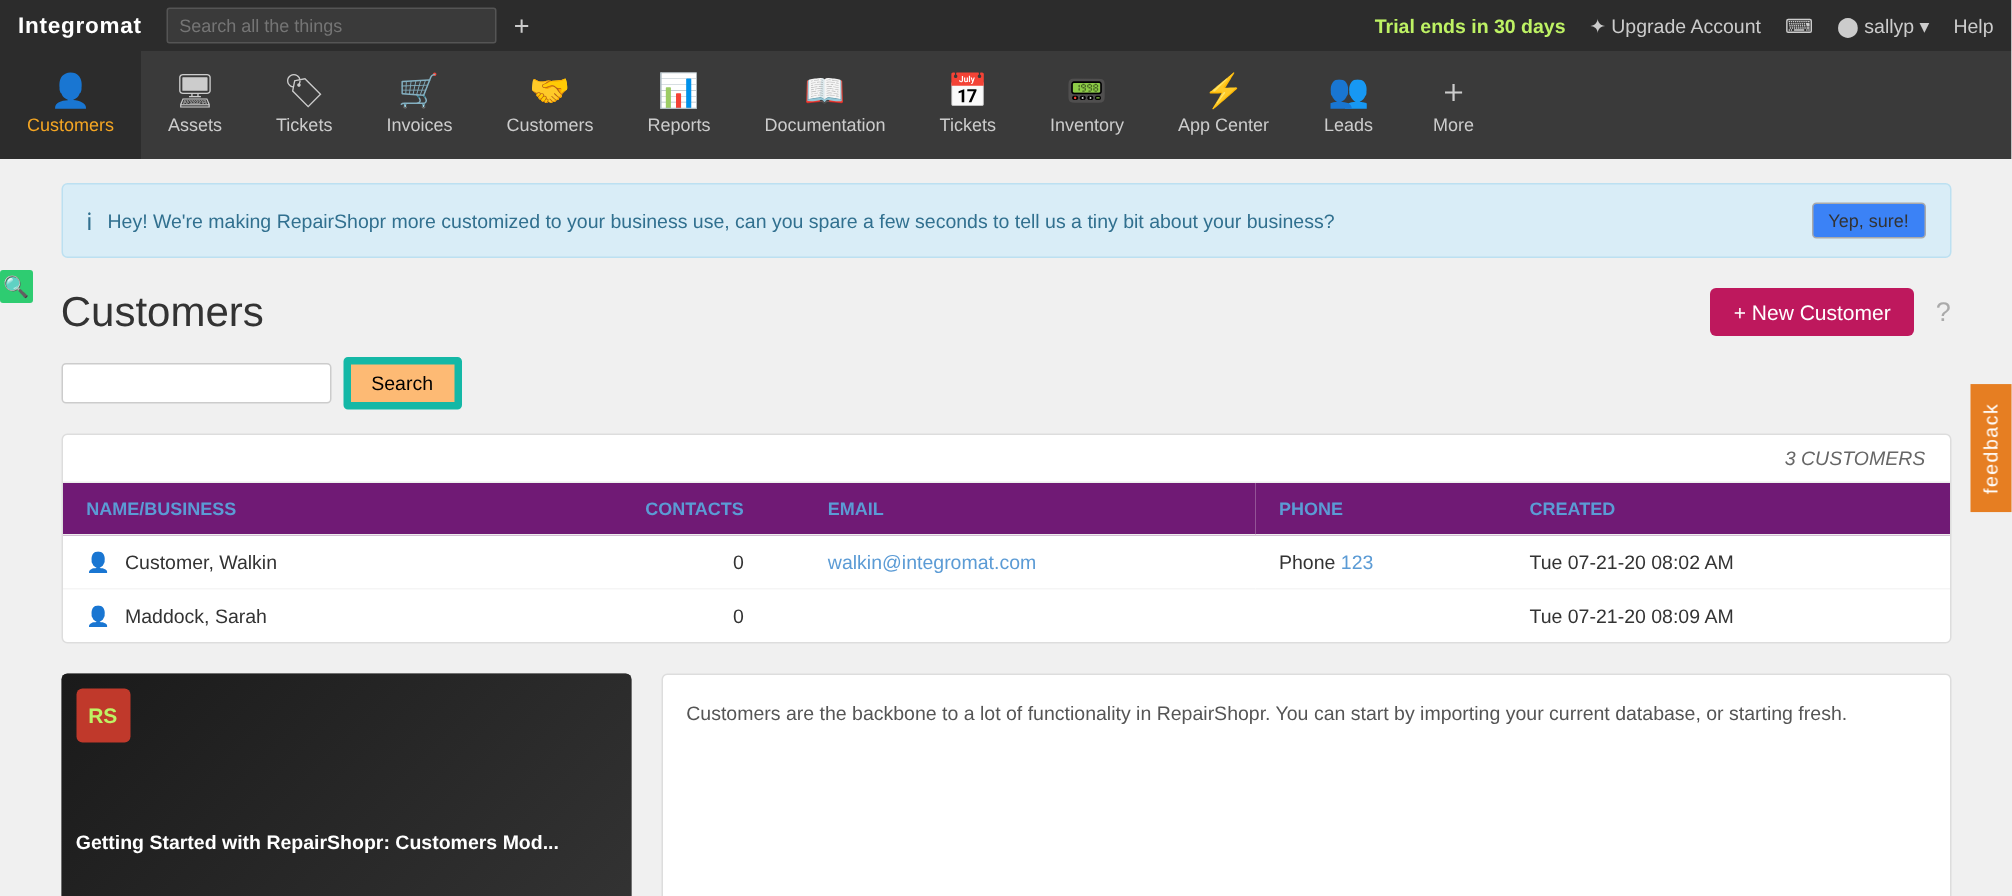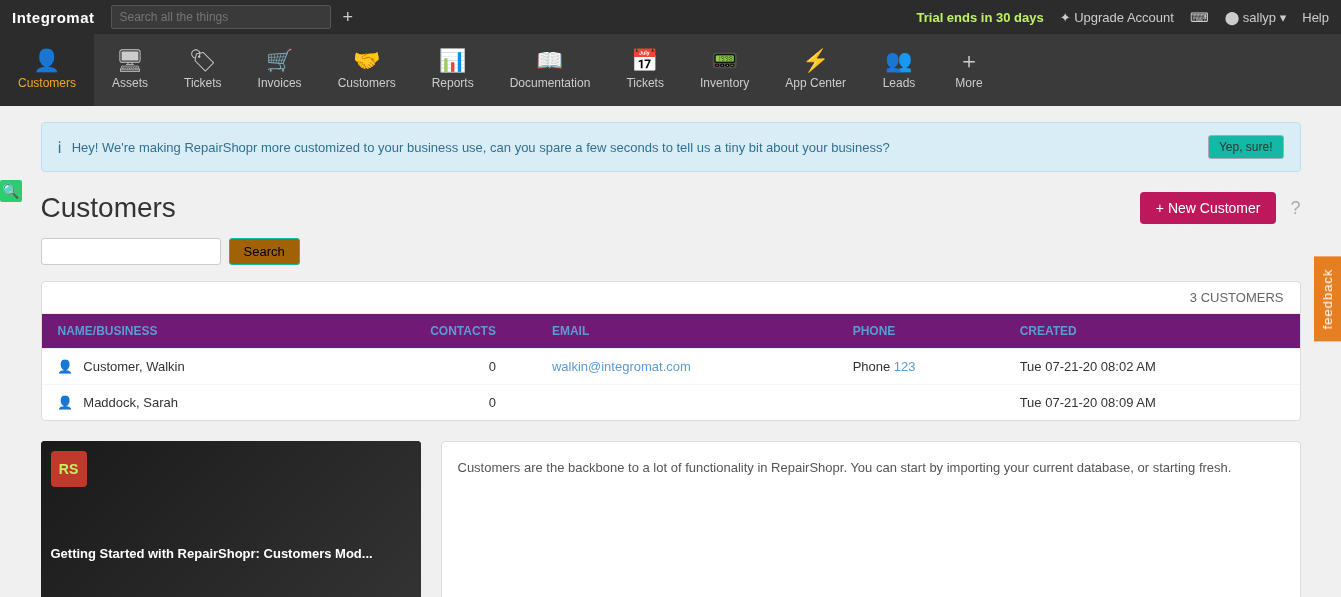--- a/index.html
+++ b/index.html
@@ -157,21 +157,21 @@
       font-size: 13px;
       color: #31708f;
     }
     .info-banner-icon {
       color: #31708f;
       font-size: 16px;
       flex-shrink: 0;
     }
     .info-banner-text { flex: 1; }
     .info-banner-btn {
-      background: #14b8a6;
+      background: #3b82f6;
       border: 1px solid #aaa;
       padding: 4px 10px;
       border-radius: 3px;
       cursor: pointer;
       font-size: 12px;
       color: #333;
       white-space: nowrap;
     }
 
     
@@ -225,42 +225,43 @@
       margin-bottom: 16px;
     }
     .search-input {
       border: 1px solid #ccc;
       padding: 5px 8px;
       width: 180px;
       border-radius: 3px;
       font-size: 13px;
     }
     .search-btn {
-      background: #a16207;
-      border: 1px solid #14b8a6;
+      background: #fdba74;
+      border: 5px solid #14b8a6;
       padding: 5px 14px;
       border-radius: 3px;
       cursor: pointer;
       font-size: 13px;
     }
 
     
     .customers-table-wrapper {
       background: white;
       border: 1px solid #ddd;
       border-radius: 4px;
       overflow: hidden;
       margin-bottom: 20px;
     }
     .customers-count {
       text-align: right;
       padding: 8px 16px;
       font-size: 13px;
       color: #666;
       border-bottom: 1px solid #eee;
+      font-style: italic;
     }
     .customers-table {
       width: 100%;
       border-collapse: collapse;
     }
     .customers-table th {
       text-align: left;
       padding: 10px 16px;
       font-size: 12px;
       font-weight: bold;

